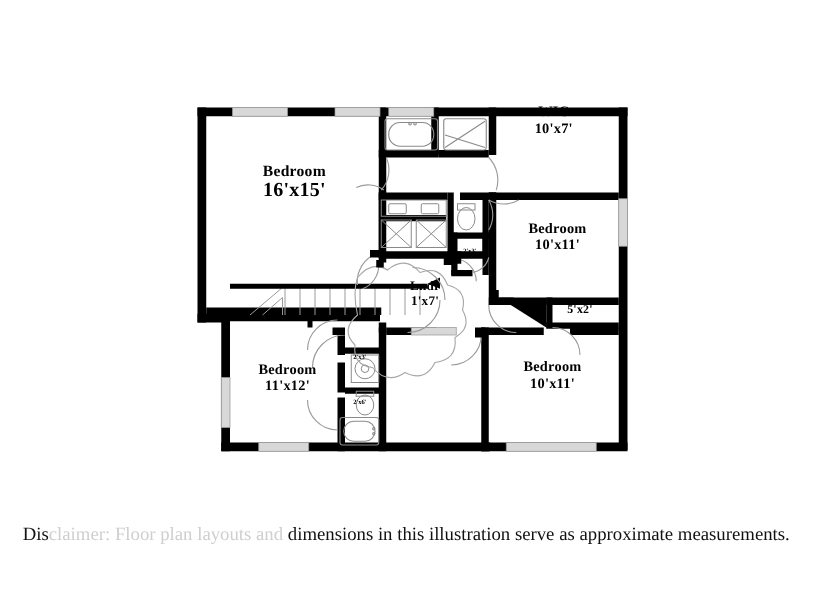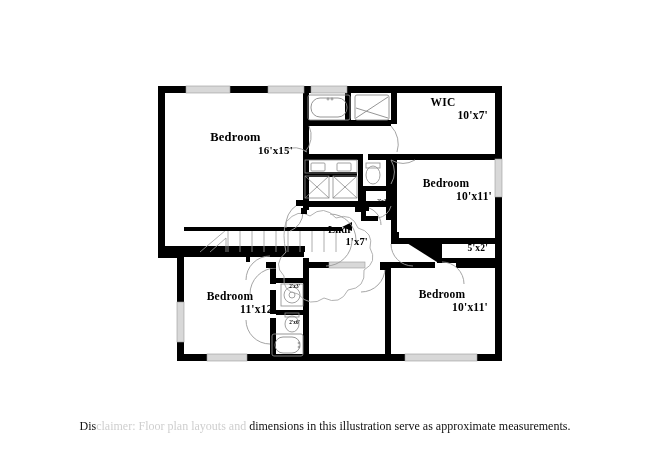--- a/index.html
+++ b/index.html
@@ -9,33 +9,33 @@
   #stage{position:relative;width:650px;height:473px;background:#fff;}
 
   
   #plan{position:absolute;left:0;top:0;width:650px;height:473px;}
 
   
   .room-label{position:absolute;text-align:center;color:#000;
               font-family:"Liberation Serif", serif;font-weight:bold;
               line-height:1.12;letter-spacing:.2px;white-space:nowrap;}
   .room-label .nm{display:block;}
-  .room-label .dm{display:block;text-align:right;}
+  .room-label .dm{display:block;}
 
   .rl-big{font-size:12.5px;}
-  .rl-big .dm{font-size:11px;}
+  .rl-big .dm{font-size:16px;}
   .rl-mid{font-size:11.5px;}
   .rl-sm{font-size:10.5px;}
   .rl-tiny{font-size:5.2px;letter-spacing:0px;font-weight:bold;}
   .rl-clo{font-size:9.5px;font-weight:bold;}
 
   
   #disclaimer{position:absolute;left:0;top:418px;width:650px;
               text-align:center;color:#111;
-              font-family:"Liberation Serif", serif;font-size:12px;
+              font-family:"Liberation Serif", serif;font-size:15px;
               line-height:1.45;}
   #disclaimer .line1{display:block;}
   #disclaimer .line2{display:block;}
   .fade{color:#cfcfcf;}
   .fade2{color:#b6b6b6;}
 </style>
 </head>
 <body>
 
 <div id="stage">
@@ -254,21 +254,21 @@
       <rect x="266" y="262" width="10" height="6"></rect>
     </g>
 
   </svg>
 
   <div class="room-label rl-big" style="left:178px;top:130px;width:115px;">
     <span class="nm">Bedroom</span>
     <span class="dm">16'x15'</span>
   </div>
 
-  <div class="room-label rl-mid" style="left:398px;top:96px;width:90px;">
+  <div class="room-label rl-mid" style="left:398px;top:84px;width:90px;">
     <span class="nm">WIC</span>
     <span class="dm">10'x7'</span>
   </div>
 
   <div class="room-label rl-mid" style="left:400px;top:177px;width:92px;">
     <span class="nm">Bedroom</span>
     <span class="dm">10'x11'</span>
   </div>
 
   <div class="room-label rl-mid" style="left:396px;top:288px;width:92px;">

